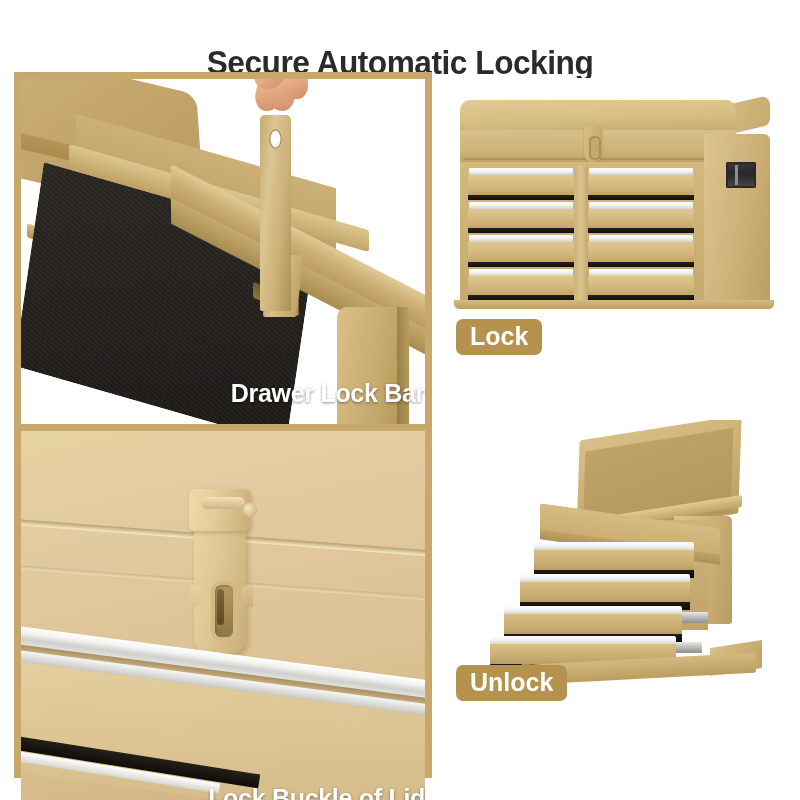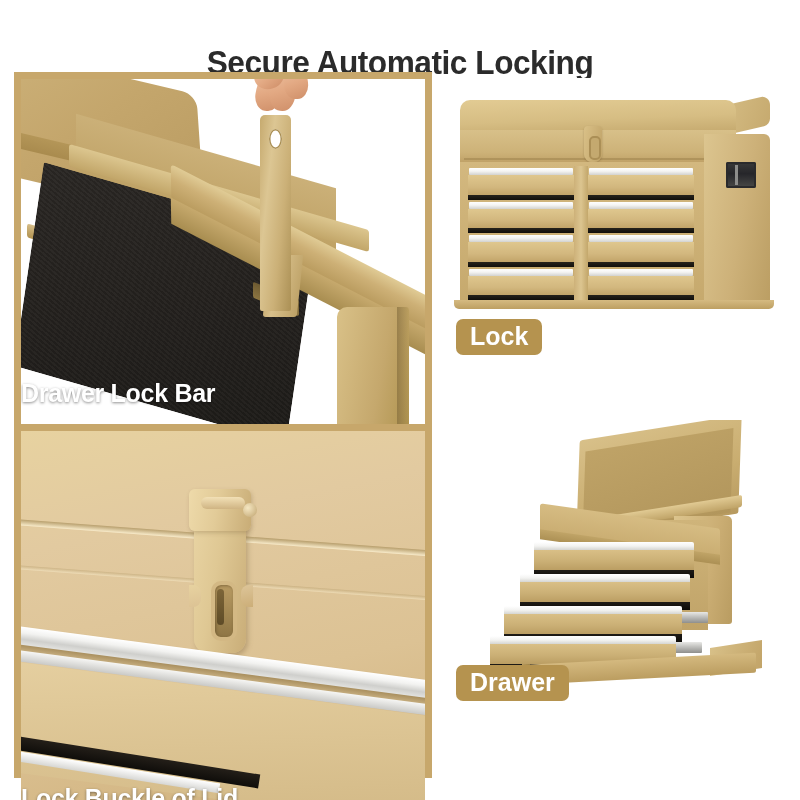--- a/index.html
+++ b/index.html
@@ -67,21 +67,21 @@
     background: #ffffff;
   }
   .right-panel.top { top: 78px;  height: 268px; }
   .right-panel.bot { top: 420px; height: 278px; }
 
   
   .overlay-caption {
     position: absolute;
     left: 0;
     width: 100%;
-    text-align: left;
+    text-align: right;
     color: #ffffff;
     font-weight: bold;
     font-size: 25px;
     letter-spacing: -0.3px;
     text-shadow: 0 1px 3px rgba(0,0,0,0.45);
     font-family: "Liberation Sans", sans-serif;
     white-space: nowrap;
   }
   #caption-drawer-lock-bar { bottom: 16px; }
   #caption-lock-buckle     { bottom: 22px; }
@@ -660,15 +660,15 @@
             <span class="front"></span>
             <span class="under"></span>
           </div>
         <div class="p4-base-r"></div>
         <div class="p4-base"></div>
         <div class="p4-leg"></div>
       </div>
     </div>
   </div>
 
-  <div class="badge" id="badge-unlock">Drawer</div>
+  <div class="badge" id="badge-unlock">Unlock</div>
 
 </div>
 
 </body></html>

